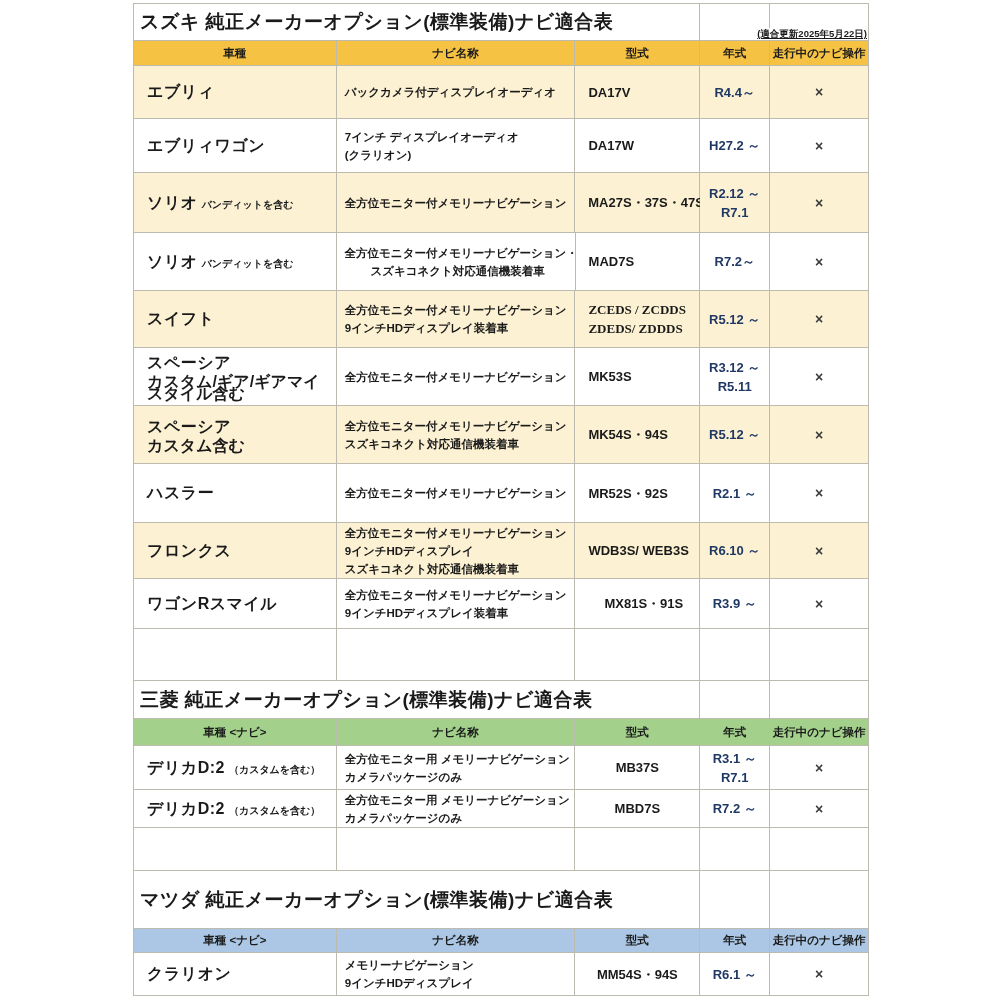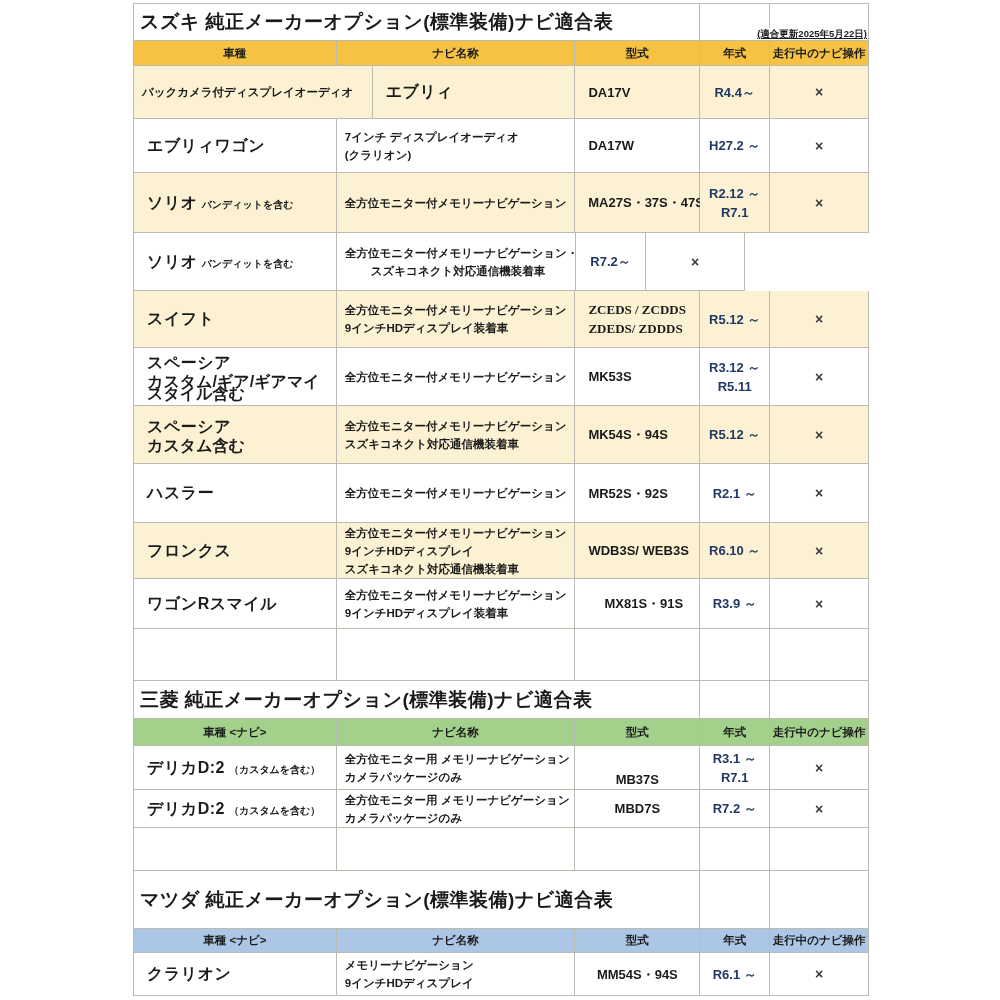--- a/index.html
+++ b/index.html
@@ -66,28 +66,28 @@
         <div class="update-note">(適合更新2025年5月22日)</div>
       </div>
       <div class="row" style="height: 25px;">
         <div class="h-cell" style="width: 203px; background: rgb(245, 194, 67);">車種</div>
         <div class="h-cell" style="width: 239px; background: rgb(245, 194, 67);">ナビ名称</div>
         <div class="h-cell" style="width: 125px; background: rgb(245, 194, 67);">型式</div>
         <div class="h-cell" style="width: 70px; background: rgb(245, 194, 67);">年式</div>
         <div class="h-cell" style="width: 99px; background: rgb(245, 194, 67);">走行中のナビ操作</div>
       </div>
       <div class="row" style="height: 53px; background: rgb(252, 241, 211);">
+        <div class="cell c-model" style="width: 203px;">
+          <div class="model-wrap">
+            <div class="model-line"><span class="model-name">エブリィ</span></div>
+          </div>
+        </div>
         <div class="cell c-nav" style="width: 239px;">
           <div class="lines">
             <div class="nav-line">バックカメラ付ディスプレイオーディオ</div>
-          </div>
-        </div>
-        <div class="cell c-model" style="width: 203px;">
-          <div class="model-wrap">
-            <div class="model-line"><span class="model-name">エブリィ</span></div>
           </div>
         </div>
         <div class="cell c-type" style="width: 125px;">
           <div class="lines">
             <div class="type-line">DA17V</div>
           </div>
         </div>
         <div class="cell c-year" style="width: 70px;">
           <div class="lines">
             <div class="year-line">R4.4～</div>
@@ -152,20 +152,25 @@
       <div class="row" style="height: 58px;">
         <div class="cell c-model" style="width: 203px;">
           <div class="model-wrap">
             <div class="model-line"><span class="model-name">ソリオ</span><span class="model-note-inline">バンディットを含む</span></div>
           </div>
         </div>
         <div class="cell c-nav centered" style="width: 239px;">
           <div class="lines">
             <div class="nav-line">全方位モニター付メモリーナビゲーション・</div>
             <div class="nav-line">スズキコネクト対応通信機装着車</div>
+          </div>
+        </div>
+        <div class="cell c-type" style="width: 125px;">
+          <div class="lines">
+            <div class="type-line">MAD7S</div>
           </div>
         </div>
         <div class="cell c-year" style="width: 70px;">
           <div class="lines">
             <div class="year-line">R7.2～</div>
           </div>
         </div>
         <div class="cell c-op" style="width: 99px;">
           <span class="op-mark">×</span>
         </div>
@@ -357,21 +362,21 @@
           <div class="model-wrap">
             <div class="model-line"><span class="model-name">デリカD:2</span><span class="model-note-inline">（カスタムを含む）</span></div>
           </div>
         </div>
         <div class="cell c-nav" style="width: 239px;">
           <div class="lines">
             <div class="nav-line">全方位モニター用 メモリーナビゲーション</div>
             <div class="nav-line">カメラパッケージのみ</div>
           </div>
         </div>
-        <div class="cell c-type" style="width: 125px; align-items: flex-end;">
+        <div class="cell c-type" style="width: 125px;">
           <div class="lines">
             <div class="type-line">MB37S</div>
           </div>
         </div>
         <div class="cell c-year" style="width: 70px;">
           <div class="lines">
             <div class="year-line">R3.1 ～</div>
             <div class="year-line">R7.1</div>
           </div>
         </div>

